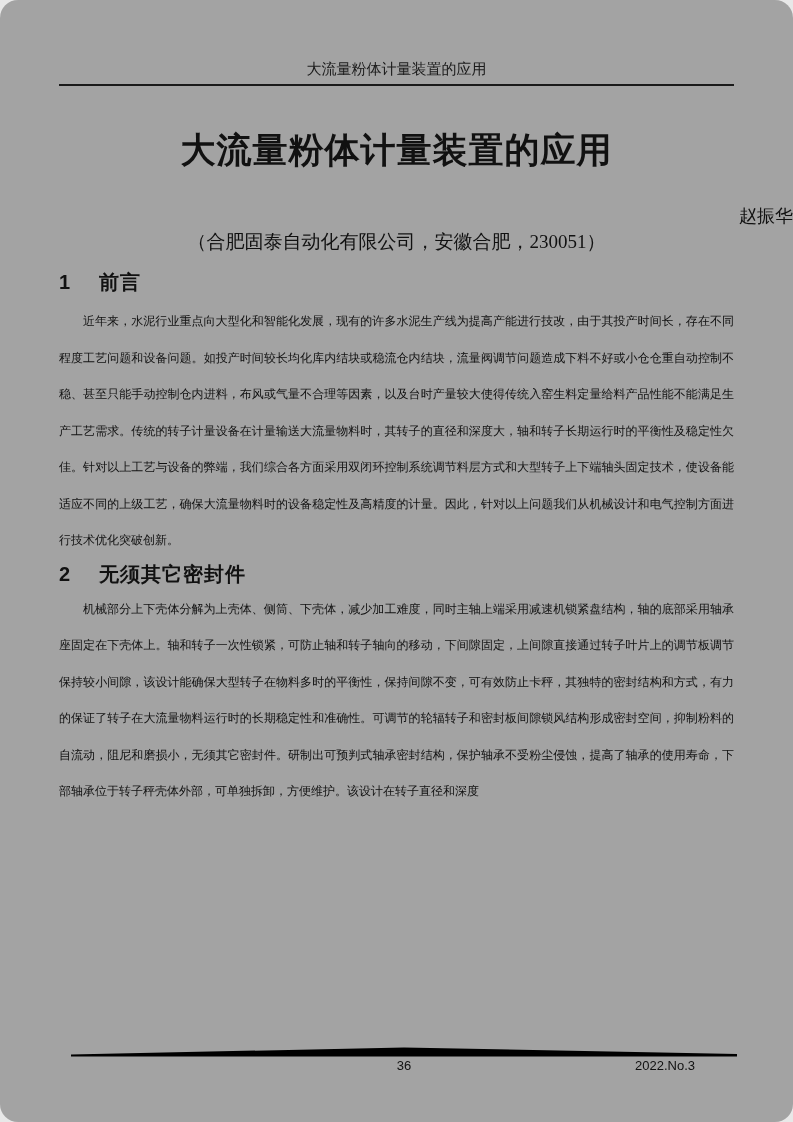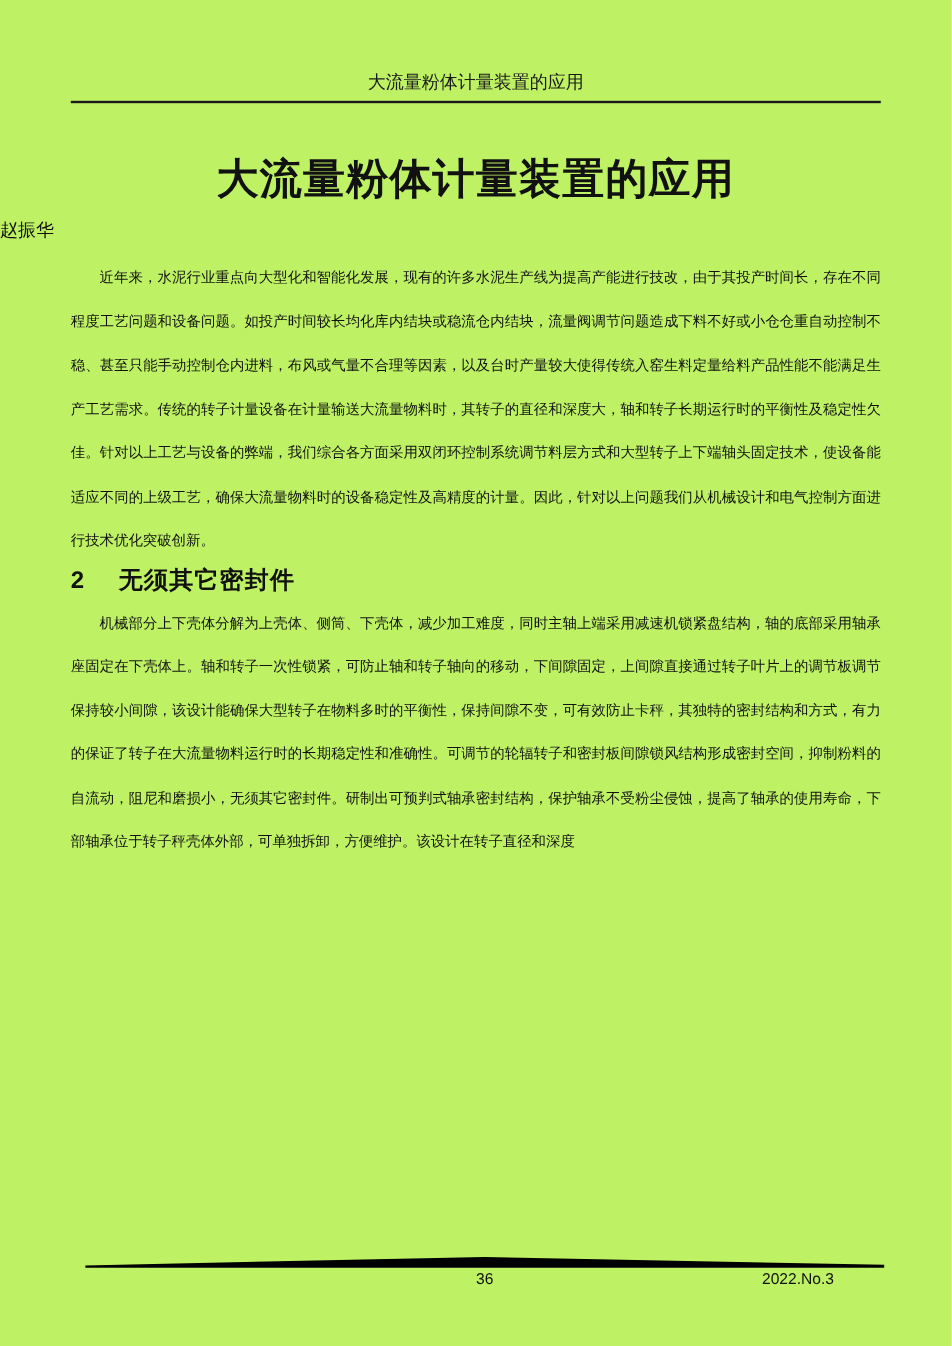--- a/index.html
+++ b/index.html
@@ -4,23 +4,24 @@
 <style>
   * { margin: 0; padding: 0; box-sizing: border-box; }
   html, body { background: #e8e8e8; }
   body { font-family: "Liberation Serif", "DejaVu Serif", serif; }
 
   .page {
     position: relative;
     width: 793px;
     height: 1122px;
     margin: 0 auto;
-    background: #bef264;
+    background: #a3a3a3;
     color: #111111;
     overflow: hidden;
+    border-radius: 18px;
   }
 
   
   .running-header {
     margin: 0 59px;
     padding-top: 59px;
     padding-bottom: 5px;
     border-bottom: 2px solid #1a1a1a;
     text-align: center;
   }
@@ -35,23 +36,23 @@
   .article-title {
     margin-top: 42px;
     text-align: center;
     font-family: "Liberation Sans", "DejaVu Sans", sans-serif;
     font-weight: bold;
     font-size: 35px;
     line-height: 44px;
     letter-spacing: 1px;
   }
   .author {
-    margin-top: 8px;
-    text-align: left;
-    font-size: 15px;
+    margin-top: 31px;
+    text-align: right;
+    font-size: 18px;
     line-height: 26px;
   }
   .affiliation {
     text-align: center;
     font-size: 19px;
     line-height: 26px;
   }
 
   
   .content { padding: 0 59px; }
@@ -105,23 +106,27 @@
 <div class="page">
 
   <div class="running-header">
     <div class="running-title">大流量粉体计量装置的应用</div>
   </div>
 
   <h1 class="article-title">大流量粉体计量装置的应用</h1>
 
   <div class="author">赵振华</div>
 
+  <div class="affiliation">（合肥固泰自动化有限公司，安徽合肥，230051）</div>
 
   <div class="content">
 
+    <h2 class="sec-heading sec-heading-1">
+      <span class="sec-num">1</span><span>前言</span>
+    </h2>
     <p class="body-para body-para-1">近年来，水泥行业重点向大型化和智能化发展，现有的许多水泥生产线为提高产能进行技改，由于其投产时间长，存在不同程度工艺问题和设备问题。如投产时间较长均化库内结块或稳流仓内结块，流量阀调节问题造成下料不好或小仓仓重自动控制不稳、甚至只能手动控制仓内进料，布风或气量不合理等因素，以及台时产量较大使得传统入窑生料定量给料产品性能不能满足生产工艺需求。传统的转子计量设备在计量输送大流量物料时，其转子的直径和深度大，轴和转子长期运行时的平衡性及稳定性欠佳。针对以上工艺与设备的弊端，我们综合各方面采用双闭环控制系统调节料层方式和大型转子上下端轴头固定技术，使设备能适应不同的上级工艺，确保大流量物料时的设备稳定性及高精度的计量。因此，针对以上问题我们从机械设计和电气控制方面进行技术优化突破创新。</p>
 
     <h2 class="sec-heading sec-heading-2">
       <span class="sec-num">2</span><span>无须其它密封件</span>
     </h2>
     <p class="body-para body-para-2">机械部分上下壳体分解为上壳体、侧筒、下壳体，减少加工难度，同时主轴上端采用减速机锁紧盘结构，轴的底部采用轴承座固定在下壳体上。轴和转子一次性锁紧，可防止轴和转子轴向的移动，下间隙固定，上间隙直接通过转子叶片上的调节板调节保持较小间隙，该设计能确保大型转子在物料多时的平衡性，保持间隙不变，可有效防止卡秤，其独特的密封结构和方式，有力的保证了转子在大流量物料运行时的长期稳定性和准确性。可调节的轮辐转子和密封板间隙锁风结构形成密封空间，抑制粉料的自流动，阻尼和磨损小，无须其它密封件。研制出可预判式轴承密封结构，保护轴承不受粉尘侵蚀，提高了轴承的使用寿命，下部轴承位于转子秤壳体外部，可单独拆卸，方便维护。该设计在转子直径和深度</p>
 
   </div>
 
   <div class="page-footer">

